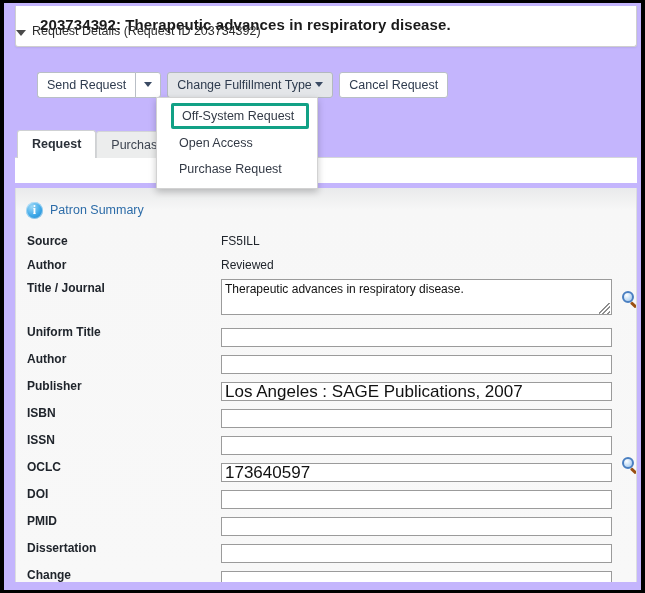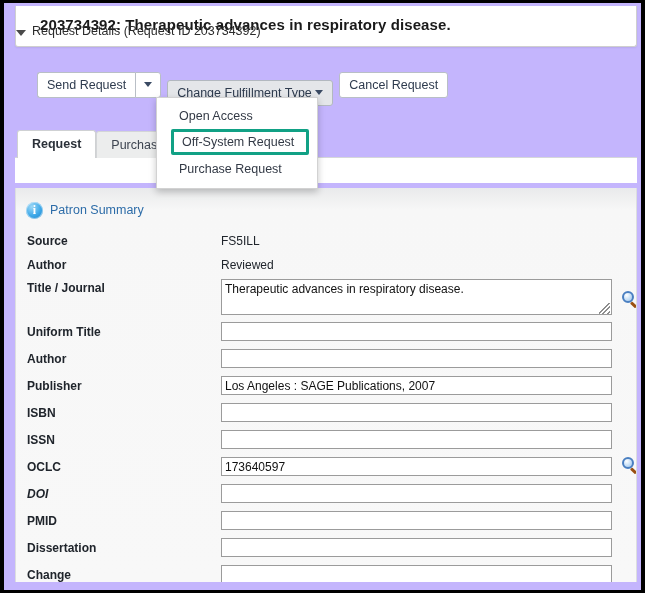--- a/index.html
+++ b/index.html
@@ -86,21 +86,20 @@
     border-left: 4px solid transparent;
     border-right: 4px solid transparent;
     border-top: 5px solid #3a4a63;
     vertical-align: middle;
     margin-bottom: 2px;
   }
   .btn-active {
     background: #e4e6e9;
     border-color: #b2b8bf;
     margin-right: 6px;
-    margin-top: 8px;
   }
   .btn-plain { margin-right: 6px; }
 
   
   #dropdown {
     position: absolute;
     left: 152px; top: 94px;
     width: 162px;
     background: #ffffff;
     border: 1px solid #d2d2d2;
@@ -244,25 +243,26 @@
     color: #20252c;
     white-space: nowrap;
   }
   .fld {
     position: absolute;
     left: 205px;
     width: 391px;
     height: 19px;
     background: #ffffff;
     border: 1px solid #9b9b9b;
-    font-size: 12px;
+    font-size: 17px;
     color: #111111;
     font-family: "Liberation Sans", sans-serif;
     padding: 0 3px;
     outline: none;
+    margin-top: 6px;
   }
   .ta {
     position: absolute;
     left: 205px;
     width: 391px;
     height: 36px;
     background: #ffffff;
     border: 1px solid #9b9b9b;
     font-size: 12px;
     color: #111111;
@@ -318,22 +318,22 @@
 
     <div id="toolbar">
       <span class="split-group">
         <span class="btn split-main">Send Request</span><span class="btn split-toggle"><span class="caret"></span></span>
       </span><span class="btn btn-active"><span>Change Fulfillment Type</span>
         <span class="caret"></span>
       </span><span class="btn btn-plain">Cancel Request</span>
     </div>
 
     <div id="dropdown">
+      <div class="menu-item selected">Off-System Request</div>
       <div class="menu-item">Open Access</div>
-      <div class="menu-item selected">Off-System Request</div>
       <div class="menu-item">Purchase Request</div>
     </div>
 
     <div id="tabs">
       <span class="tab active">Request</span><span class="tab">Purchase</span>
     </div>
 
     <div id="details-header"></div>
     <div id="details-toggle"></div>
     <div id="details-label">Request Details (Request ID 203734392)</div>
@@ -392,21 +392,21 @@
       <div class="row" style="top:271px;">
         <span class="lbl" style="top:1px;">OCLC</span>
         <input class="fld" style="top: -2px;" type="text" value="173640597">
         <span class="magnifier" style="top:-2px;">
           <span class="lens"></span>
             <span class="handle"></span>
         </span>
       </div>
 
       <div class="row" style="top:298px;">
-        <span class="lbl" style="top:1px;font-style:italic;">DOI</span>
+        <span class="lbl" style="top:1px;">DOI</span>
         <input class="fld" style="top: -2px;" type="text" value="">
       </div>
 
       <div class="row" style="top:325px;">
         <span class="lbl" style="top:1px;">PMID</span>
         <input class="fld" style="top: -2px;" type="text" value="">
       </div>
 
       <div class="row" style="top:352px;">
         <span class="lbl" style="top:1px;">Dissertation</span>

